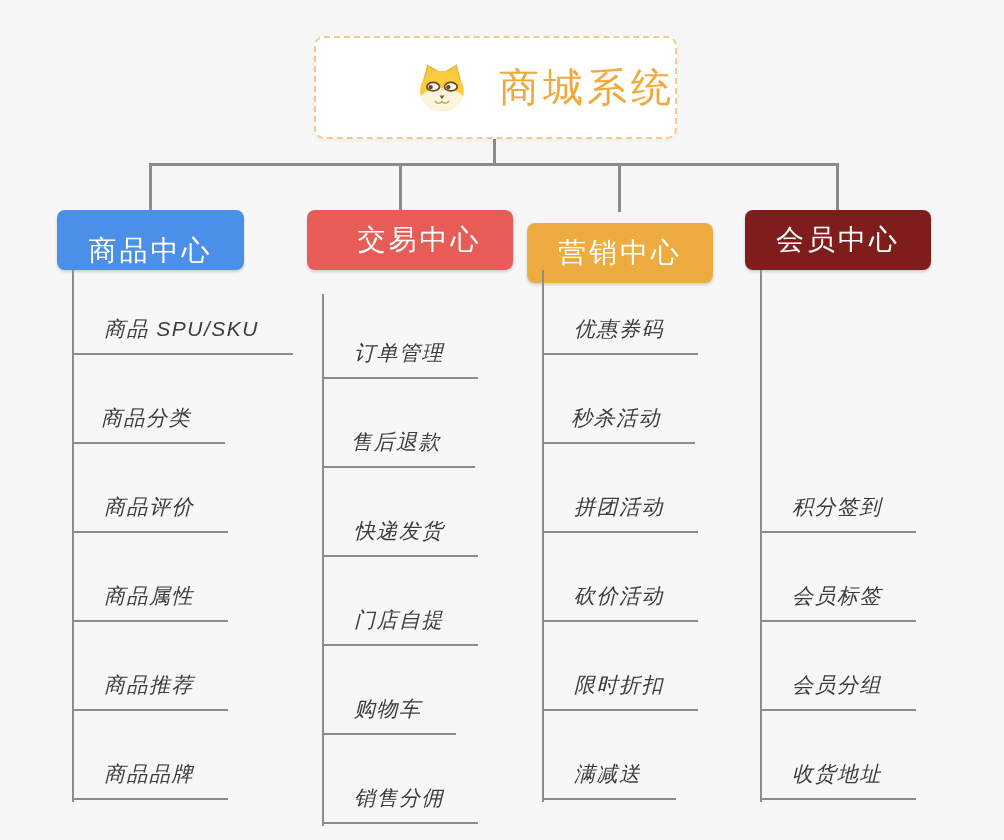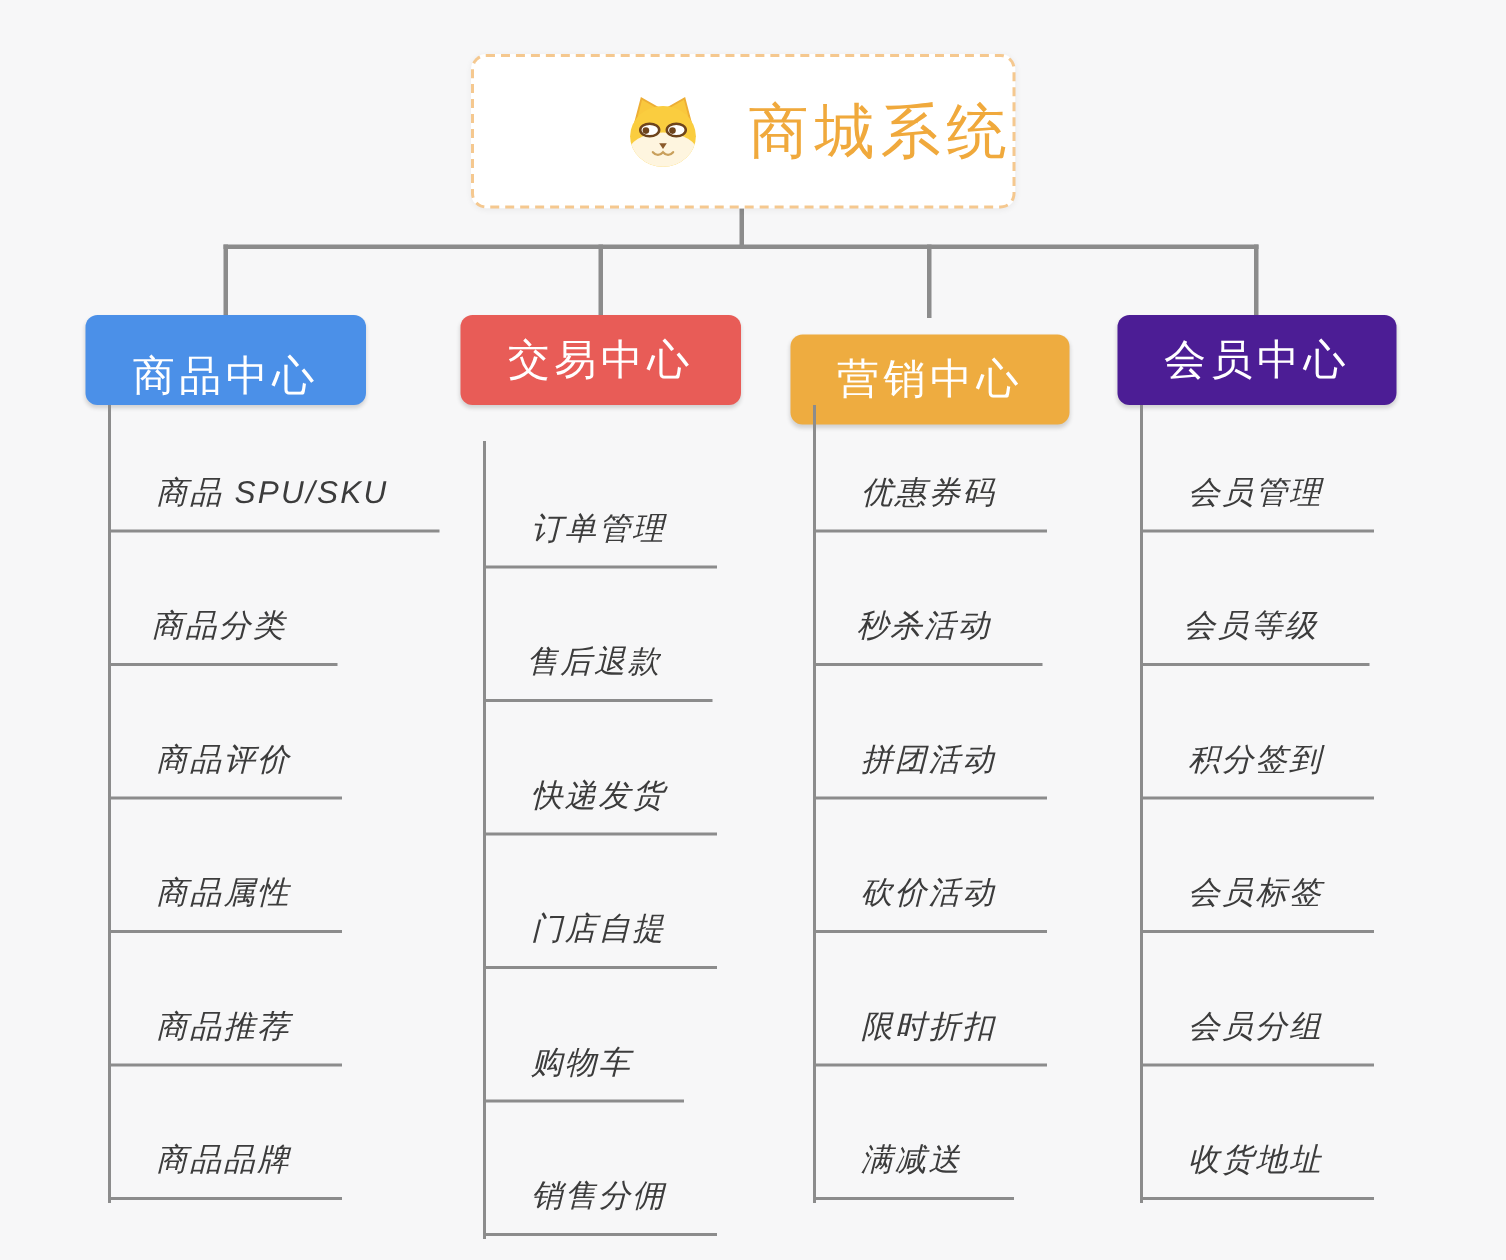--- a/index.html
+++ b/index.html
@@ -87,27 +87,27 @@
       <circle cx="39.5" cy="28.5" r="2.6" fill="#6e441c"></circle>
       <path d="M29,38.5 h6 l-3,4.5 z" fill="#8a5a2b"></path>
       <path d="M24,45.5 q4,4.5 8,0 q4,4.5 8,0" fill="none" stroke="#c9a05c" stroke-width="1.8" stroke-linecap="round"></path>
     </svg>
     <span class="root-title">商城系统</span>
   </div>
 
   <div class="branch-header bh-0" style="background-color: rgb(75, 144, 232); align-items: flex-end;">
     <span>商品中心</span>
   </div>
-  <div class="branch-header bh-1" style="background-color: rgb(232, 92, 87);">
+  <div class="branch-header bh-1" style="background-color: rgb(232, 92, 87); padding-left: 19px;">
     <span>交易中心</span>
   </div>
   <div class="branch-header bh-2" style="background-color: rgb(238, 172, 64); margin-top: 13px;">
     <span>营销中心</span>
   </div>
-  <div class="branch-header bh-3" style="background-color: #4c1d95;">
+  <div class="branch-header bh-3" style="background-color: #7f1d1d;">
     <span>会员中心</span>
   </div>
 
   <div class="column col-0">
     <div class="line spine"></div>
     <div class="leaf r0">商品 SPU/SKU</div>
     <div class="leaf r1">商品分类</div>
     <div class="leaf r2">商品评价</div>
     <div class="leaf r3">商品属性</div>
     <div class="leaf r4">商品推荐</div>
@@ -129,21 +129,19 @@
     <div class="leaf r0">优惠券码</div>
     <div class="leaf r1">秒杀活动</div>
     <div class="leaf r2">拼团活动</div>
     <div class="leaf r3">砍价活动</div>
     <div class="leaf r4">限时折扣</div>
     <div class="leaf r5">满减送</div>
   </div>
 
   <div class="column col-3">
     <div class="line spine"></div>
-    <div class="leaf r0">会员管理</div>
-    <div class="leaf r1">会员等级</div>
     <div class="leaf r2">积分签到</div>
     <div class="leaf r3">会员标签</div>
     <div class="leaf r4">会员分组</div>
     <div class="leaf r5">收货地址</div>
   </div>
 
 </div>
 
 </body></html>

